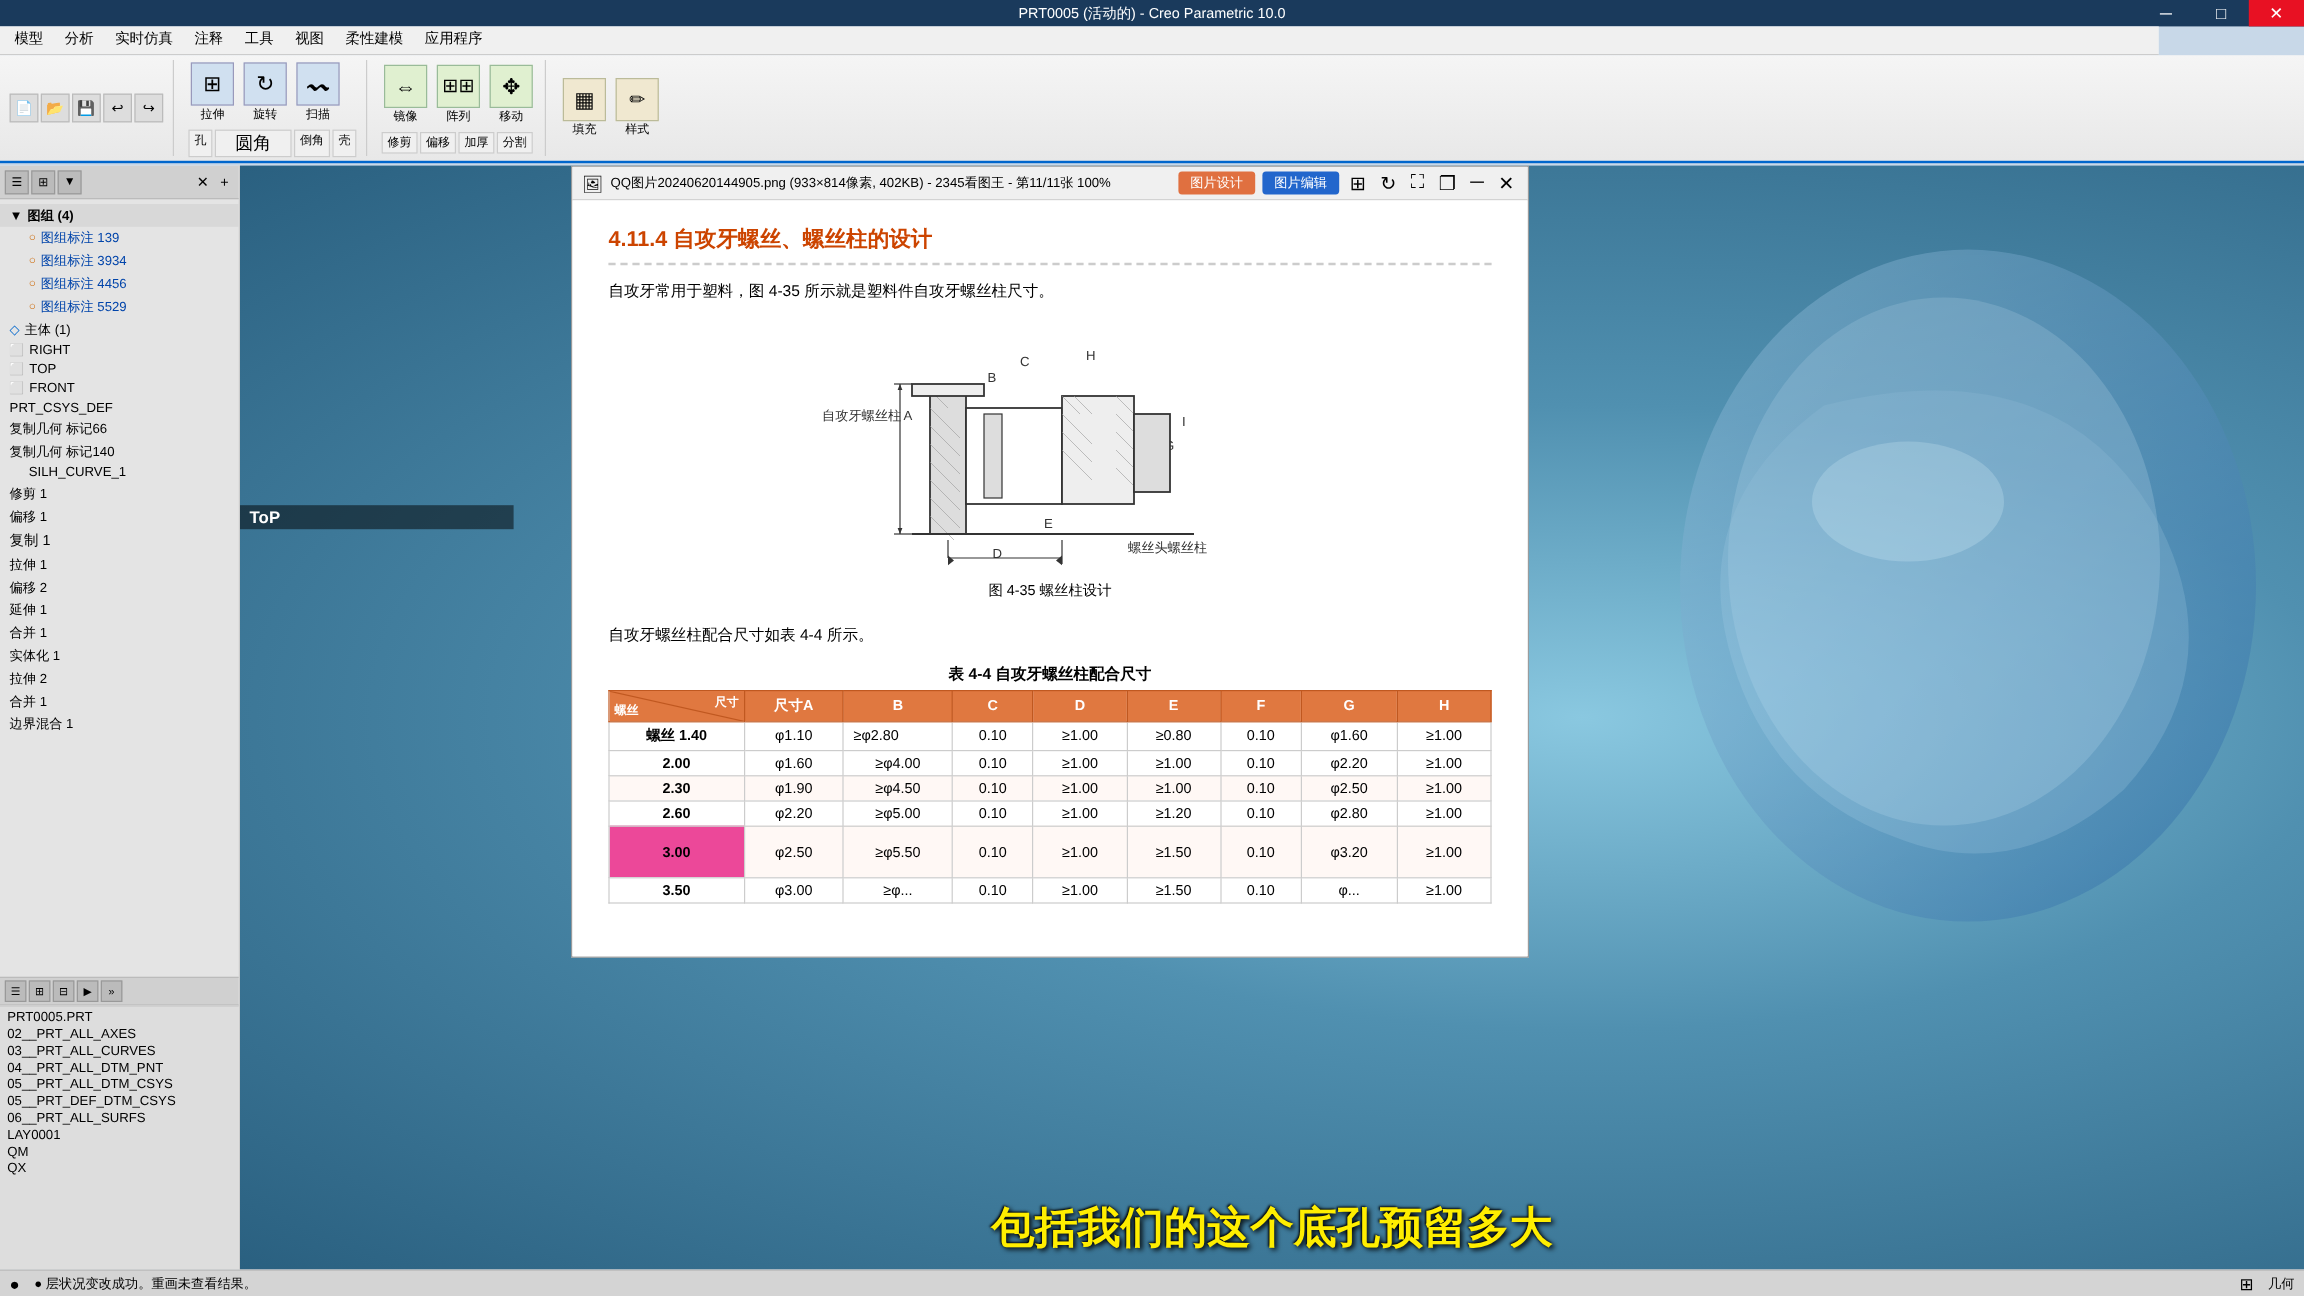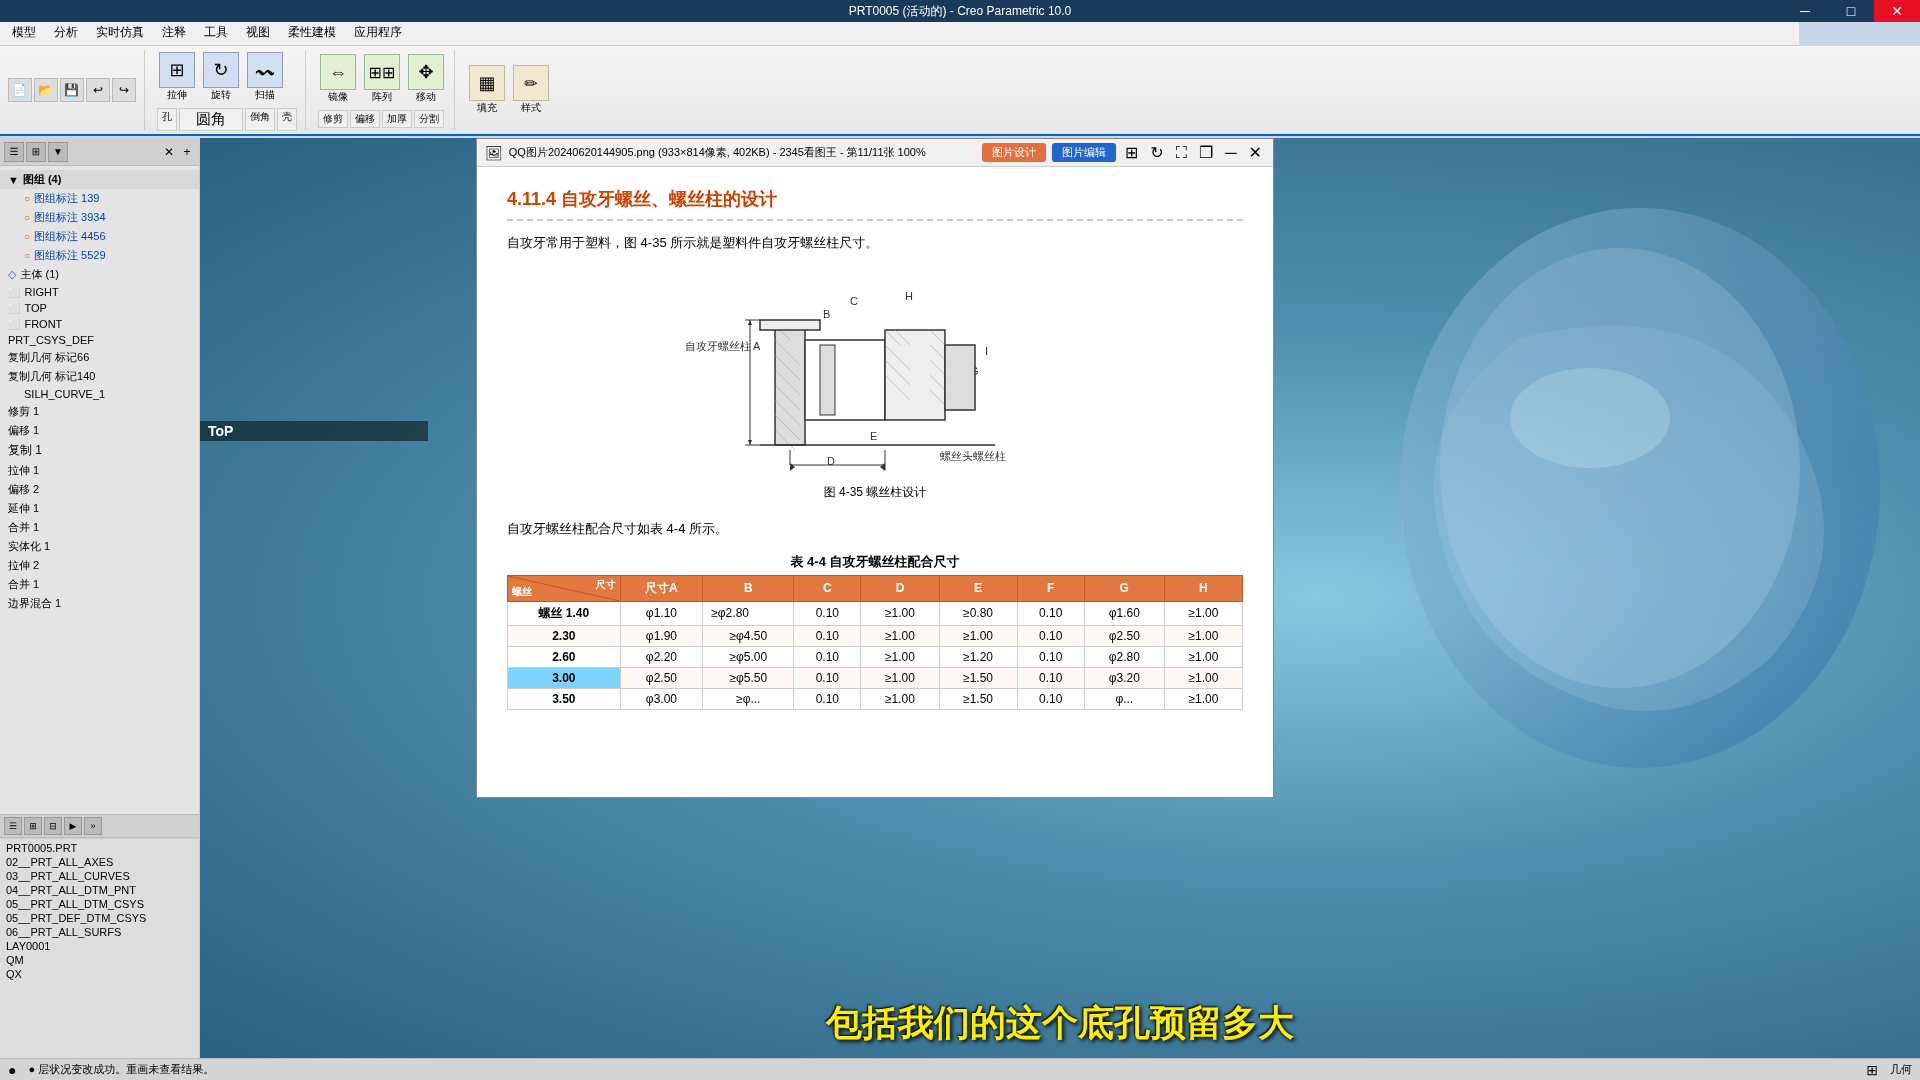--- a/index.html
+++ b/index.html
@@ -501,20 +501,31 @@
                 <td style="border: 1px solid rgb(204, 204, 204); padding: 3px 8px; text-align: center; background: rgb(255, 255, 255);">φ1.10</td>
                 <td style="border: 1px solid rgb(204, 204, 204); padding: 3px 8px; text-align: left; background: rgb(255, 255, 255);">≥φ2.80</td>
                 <td style="border: 1px solid rgb(204, 204, 204); padding: 3px 8px; text-align: center; background: rgb(255, 255, 255);">0.10</td>
                 <td style="border: 1px solid rgb(204, 204, 204); padding: 3px 8px; text-align: center; background: rgb(255, 255, 255);">≥1.00</td>
                 <td style="border: 1px solid rgb(204, 204, 204); padding: 3px 8px; text-align: center; background: rgb(255, 255, 255);">≥0.80</td>
                 <td style="border: 1px solid rgb(204, 204, 204); padding: 3px 8px; text-align: center; background: rgb(255, 255, 255);">0.10</td>
                 <td style="border: 1px solid rgb(204, 204, 204); padding: 3px 8px; text-align: center; background: rgb(255, 255, 255);">φ1.60</td>
                 <td style="border: 1px solid rgb(204, 204, 204); padding: 3px 8px; text-align: center; background: rgb(255, 255, 255);">≥1.00</td>
               </tr>
               <tr>
+                <td style="border: 1px solid rgb(204, 204, 204); padding: 3px 8px; text-align: center; background: rgb(255, 255, 255); font-weight: bold;">2.00</td>
+                <td style="border: 1px solid rgb(204, 204, 204); padding: 3px 8px; text-align: center; background: rgb(255, 255, 255);">φ1.60</td>
+                <td style="border: 1px solid rgb(204, 204, 204); padding: 3px 8px; text-align: center; background: rgb(255, 255, 255);">≥φ4.00</td>
+                <td style="border: 1px solid rgb(204, 204, 204); padding: 3px 8px; text-align: center; background: rgb(255, 255, 255);">0.10</td>
+                <td style="border: 1px solid rgb(204, 204, 204); padding: 3px 8px; text-align: center; background: rgb(255, 255, 255);">≥1.00</td>
+                <td style="border: 1px solid rgb(204, 204, 204); padding: 3px 8px; text-align: center; background: rgb(255, 255, 255);">≥1.00</td>
+                <td style="border: 1px solid rgb(204, 204, 204); padding: 3px 8px; text-align: center; background: rgb(255, 255, 255);">0.10</td>
+                <td style="border: 1px solid rgb(204, 204, 204); padding: 3px 8px; text-align: center; background: rgb(255, 255, 255);">φ2.20</td>
+                <td style="border: 1px solid rgb(204, 204, 204); padding: 3px 8px; text-align: center; background: rgb(255, 255, 255);">≥1.00</td>
+              </tr>
+              <tr>
                 <td style="border: 1px solid rgb(204, 204, 204); padding: 3px 8px; text-align: center; background: rgb(255, 248, 245); font-weight: bold;">2.30</td>
                 <td style="border: 1px solid rgb(204, 204, 204); padding: 3px 8px; text-align: center; background: rgb(255, 248, 245);">φ1.90</td>
                 <td style="border: 1px solid rgb(204, 204, 204); padding: 3px 8px; text-align: center; background: rgb(255, 248, 245);">≥φ4.50</td>
                 <td style="border: 1px solid rgb(204, 204, 204); padding: 3px 8px; text-align: center; background: rgb(255, 248, 245);">0.10</td>
                 <td style="border: 1px solid rgb(204, 204, 204); padding: 3px 8px; text-align: center; background: rgb(255, 248, 245);">≥1.00</td>
                 <td style="border: 1px solid rgb(204, 204, 204); padding: 3px 8px; text-align: center; background: rgb(255, 248, 245);">≥1.00</td>
                 <td style="border: 1px solid rgb(204, 204, 204); padding: 3px 8px; text-align: center; background: rgb(255, 248, 245);">0.10</td>
                 <td style="border: 1px solid rgb(204, 204, 204); padding: 3px 8px; text-align: center; background: rgb(255, 248, 245);">φ2.50</td>
                 <td style="border: 1px solid rgb(204, 204, 204); padding: 3px 8px; text-align: center; background: rgb(255, 248, 245);">≥1.00</td>
               </tr>
@@ -523,21 +534,21 @@
                 <td style="border: 1px solid rgb(204, 204, 204); padding: 3px 8px; text-align: center; background: rgb(255, 255, 255);">φ2.20</td>
                 <td style="border: 1px solid rgb(204, 204, 204); padding: 3px 8px; text-align: center; background: rgb(255, 255, 255);">≥φ5.00</td>
                 <td style="border: 1px solid rgb(204, 204, 204); padding: 3px 8px; text-align: center; background: rgb(255, 255, 255);">0.10</td>
                 <td style="border: 1px solid rgb(204, 204, 204); padding: 3px 8px; text-align: center; background: rgb(255, 255, 255);">≥1.00</td>
                 <td style="border: 1px solid rgb(204, 204, 204); padding: 3px 8px; text-align: center; background: rgb(255, 255, 255);">≥1.20</td>
                 <td style="border: 1px solid rgb(204, 204, 204); padding: 3px 8px; text-align: center; background: rgb(255, 255, 255);">0.10</td>
                 <td style="border: 1px solid rgb(204, 204, 204); padding: 3px 8px; text-align: center; background: rgb(255, 255, 255);">φ2.80</td>
                 <td style="border: 1px solid rgb(204, 204, 204); padding: 3px 8px; text-align: center; background: rgb(255, 255, 255);">≥1.00</td>
               </tr>
               <tr>
-                <td style="border: 1px solid rgb(204, 204, 204); padding: 3px 8px; text-align: center; background: #7dd3fc; font-weight: bold;">3.00</td>
+                <td style="border: 1px solid rgb(204, 204, 204); padding: 14px 8px; text-align: center; background: #ec4899; font-weight: bold;">3.00</td>
                 <td style="border: 1px solid rgb(204, 204, 204); padding: 3px 8px; text-align: center; background: rgb(255, 248, 245);">φ2.50</td>
                 <td style="border: 1px solid rgb(204, 204, 204); padding: 3px 8px; text-align: center; background: rgb(255, 248, 245);">≥φ5.50</td>
                 <td style="border: 1px solid rgb(204, 204, 204); padding: 3px 8px; text-align: center; background: rgb(255, 248, 245);">0.10</td>
                 <td style="border: 1px solid rgb(204, 204, 204); padding: 3px 8px; text-align: center; background: rgb(255, 248, 245);">≥1.00</td>
                 <td style="border: 1px solid rgb(204, 204, 204); padding: 3px 8px; text-align: center; background: rgb(255, 248, 245);">≥1.50</td>
                 <td style="border: 1px solid rgb(204, 204, 204); padding: 3px 8px; text-align: center; background: rgb(255, 248, 245);">0.10</td>
                 <td style="border: 1px solid rgb(204, 204, 204); padding: 3px 8px; text-align: center; background: rgb(255, 248, 245);">φ3.20</td>
                 <td style="border: 1px solid rgb(204, 204, 204); padding: 3px 8px; text-align: center; background: rgb(255, 248, 245);">≥1.00</td>
               </tr>
               <tr>

